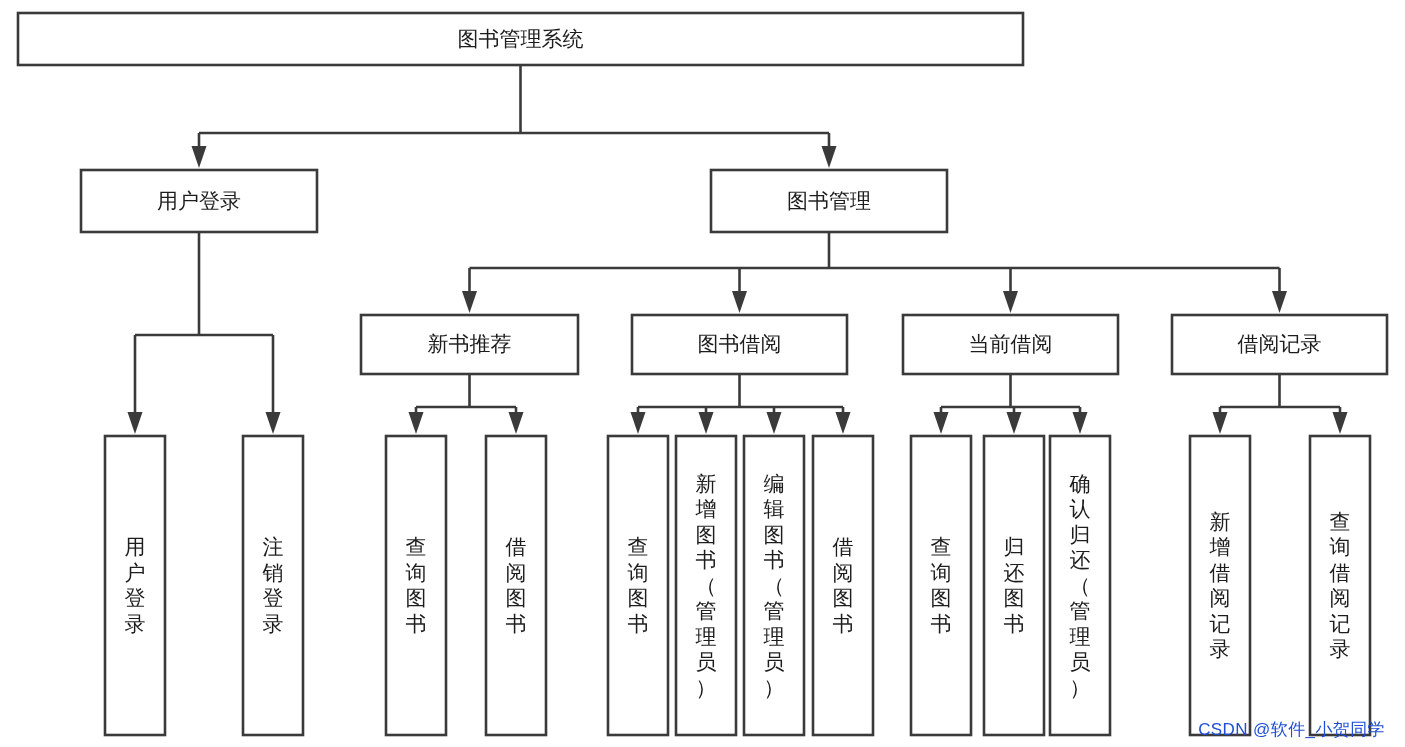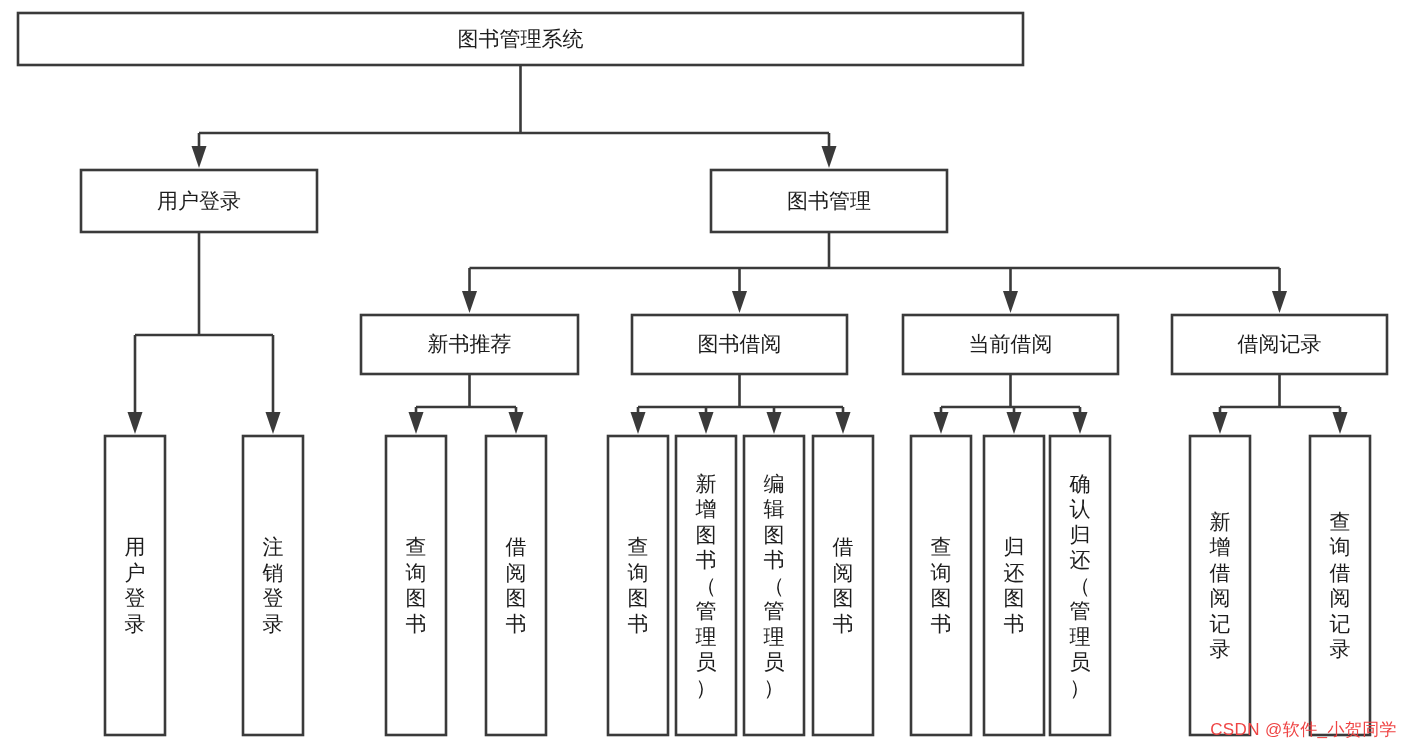--- a/index.html
+++ b/index.html
@@ -50,25 +50,25 @@
     dominant-baseline: middle;
   }
   .node-label-v {
     font-family: "Liberation Sans", "DejaVu Sans", sans-serif;
     font-size: 21px;
     fill: #1d1d1d;
     text-anchor: middle;
   }
   .watermark {
     position: absolute;
-    right: 8px;
+    right: 20px;
     bottom: 6px;
     font-family: "Liberation Sans", "DejaVu Sans", sans-serif;
     font-size: 17px;
-    color: #ef4444;
+    color: #1d4ed8;
     letter-spacing: 0.4px;
     white-space: nowrap;
     pointer-events: none;
   }
 </style>
 </head>
 <body>
 
 <div id="diagram-root">
   <svg class="flow" viewBox="0 0 1405 747" xmlns="http://www.w3.org/2000/svg">

